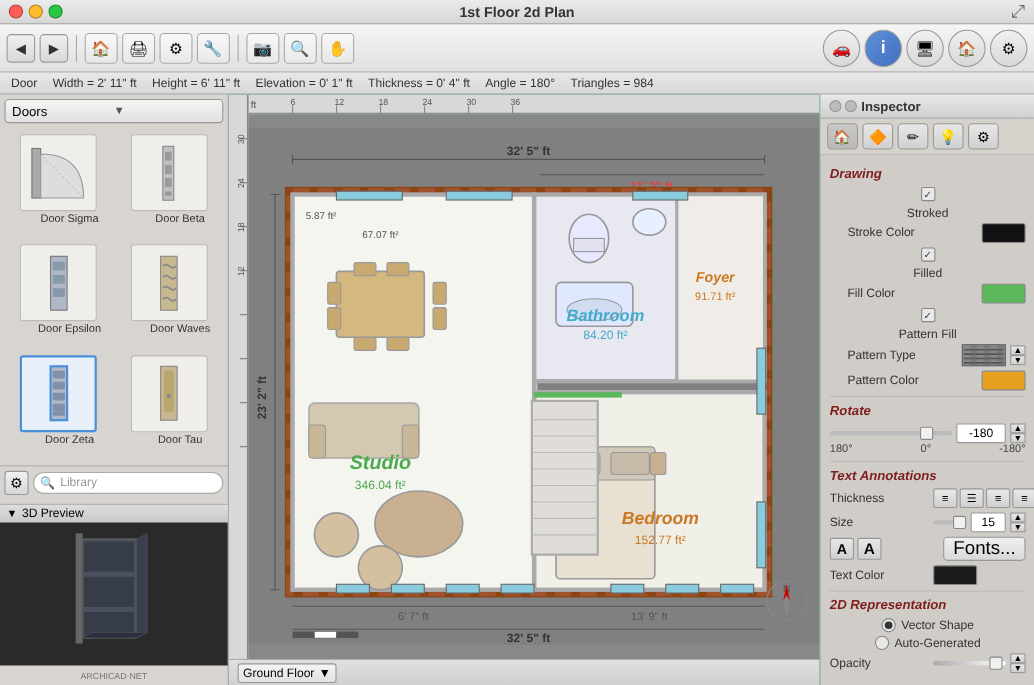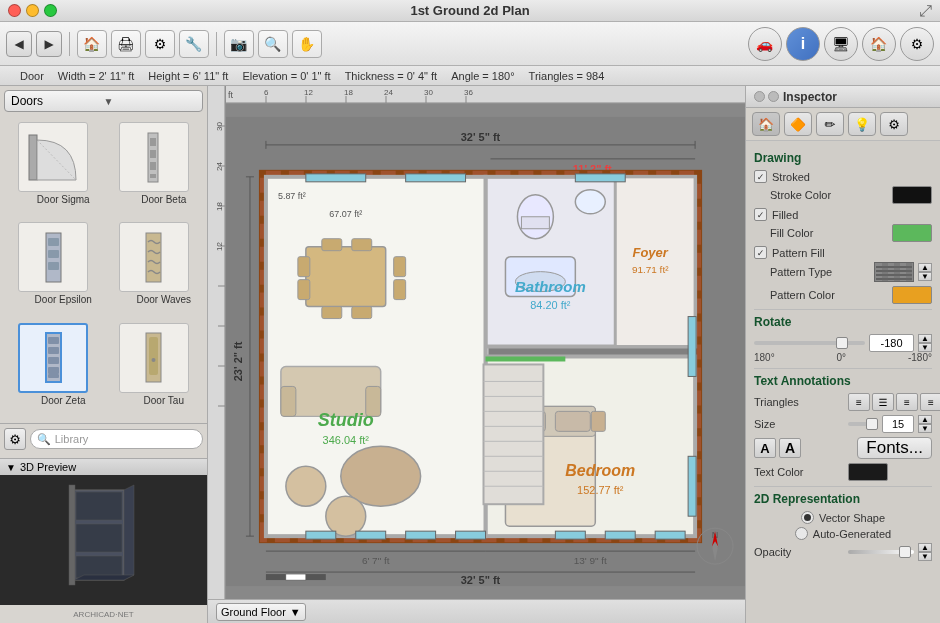--- a/index.html
+++ b/index.html
@@ -96,21 +96,21 @@
       font-size: 14px;
     }
 
     
     .info-bar {
       height: 20px;
       background: linear-gradient(to bottom, #e8e8e8, #d8d8d8);
       border-bottom: 1px solid #aaa;
       display: flex;
       align-items: center;
-      padding: 0 20px;
+      padding: 0 10px;
       font-size: 11px;
       color: #333;
       gap: 14px;
     }
     .info-item { color: #333; }
 
     
     .main-layout {
       display: flex;
       height: calc(623px - 22px - 44px - 20px);
@@ -338,23 +338,24 @@
 
     .inspector-body {
       flex: 1;
       overflow-y: auto;
       padding: 6px 8px;
     }
 
     .section-title {
       font-size: 12px;
       font-weight: 700;
-      color: #14532d;
+      color: #7f1d1d;
       margin-bottom: 5px;
       margin-top: 4px;
+      font-style: italic;
     }
     .prop-row {
       display: flex;
       align-items: center;
       margin-bottom: 4px;
       gap: 4px;
     }
     .prop-label {
       font-size: 11px;
       color: #333;
@@ -374,20 +375,21 @@
       cursor: pointer;
     }
     .swatch-black { background: #111; }
     .swatch-green { background: #5cb85c; }
     .swatch-orange { background: #e8a020; }
     .swatch-dark { background: #1a1a1a; }
 
     .checkbox-row {
       display: flex; align-items: center; gap: 5px;
       margin-bottom: 3px;
+      flex-direction: column;
     }
     .checkbox-custom {
       width: 13px; height: 13px;
       border: 1px solid #888;
       background: #e8e8e8;
       border-radius: 2px;
       display: flex; align-items: center; justify-content: center;
       font-size: 9px;
       cursor: pointer;
     }
@@ -568,21 +570,21 @@
   </style>
 </head>
 <body>
 
 <div class="title-bar">
   <div class="title-bar-buttons">
     <div class="tb-btn tb-close"></div>
     <div class="tb-btn tb-min"></div>
     <div class="tb-btn tb-max"></div>
   </div>
-  <span class="title-text">1st Ground 2d Plan</span>
+  <span class="title-text">1st Floor 2d Plan</span>
   <span class="title-resize">⤢</span>
 </div>
 
 <div class="toolbar">
   <div class="nav-btn">◀</div>
   <div class="nav-btn">▶</div>
   <div class="toolbar-separator"></div>
   <div class="toolbar-btn">🏠</div>
   <div class="toolbar-btn">🖨</div>
   <div class="toolbar-btn">⚙</div>
@@ -1001,21 +1003,21 @@
           <span>0°</span>
           <span>-180°</span>
         </div>
       </div>
 
       <div class="divider"></div>
 
       <div class="section-title">Text Annotations</div>
 
       <div class="prop-row">
-        <span class="prop-label">Triangles</span>
+        <span class="prop-label">Thickness</span>
         <div class="align-btns">
           <div class="align-btn">≡</div>
           <div class="align-btn">☰</div>
           <div class="align-btn">≡</div>
           <div class="align-btn">≡</div>
         </div>
       </div>
 
       <div class="prop-row size-row">
         <span class="prop-label">Size</span>

